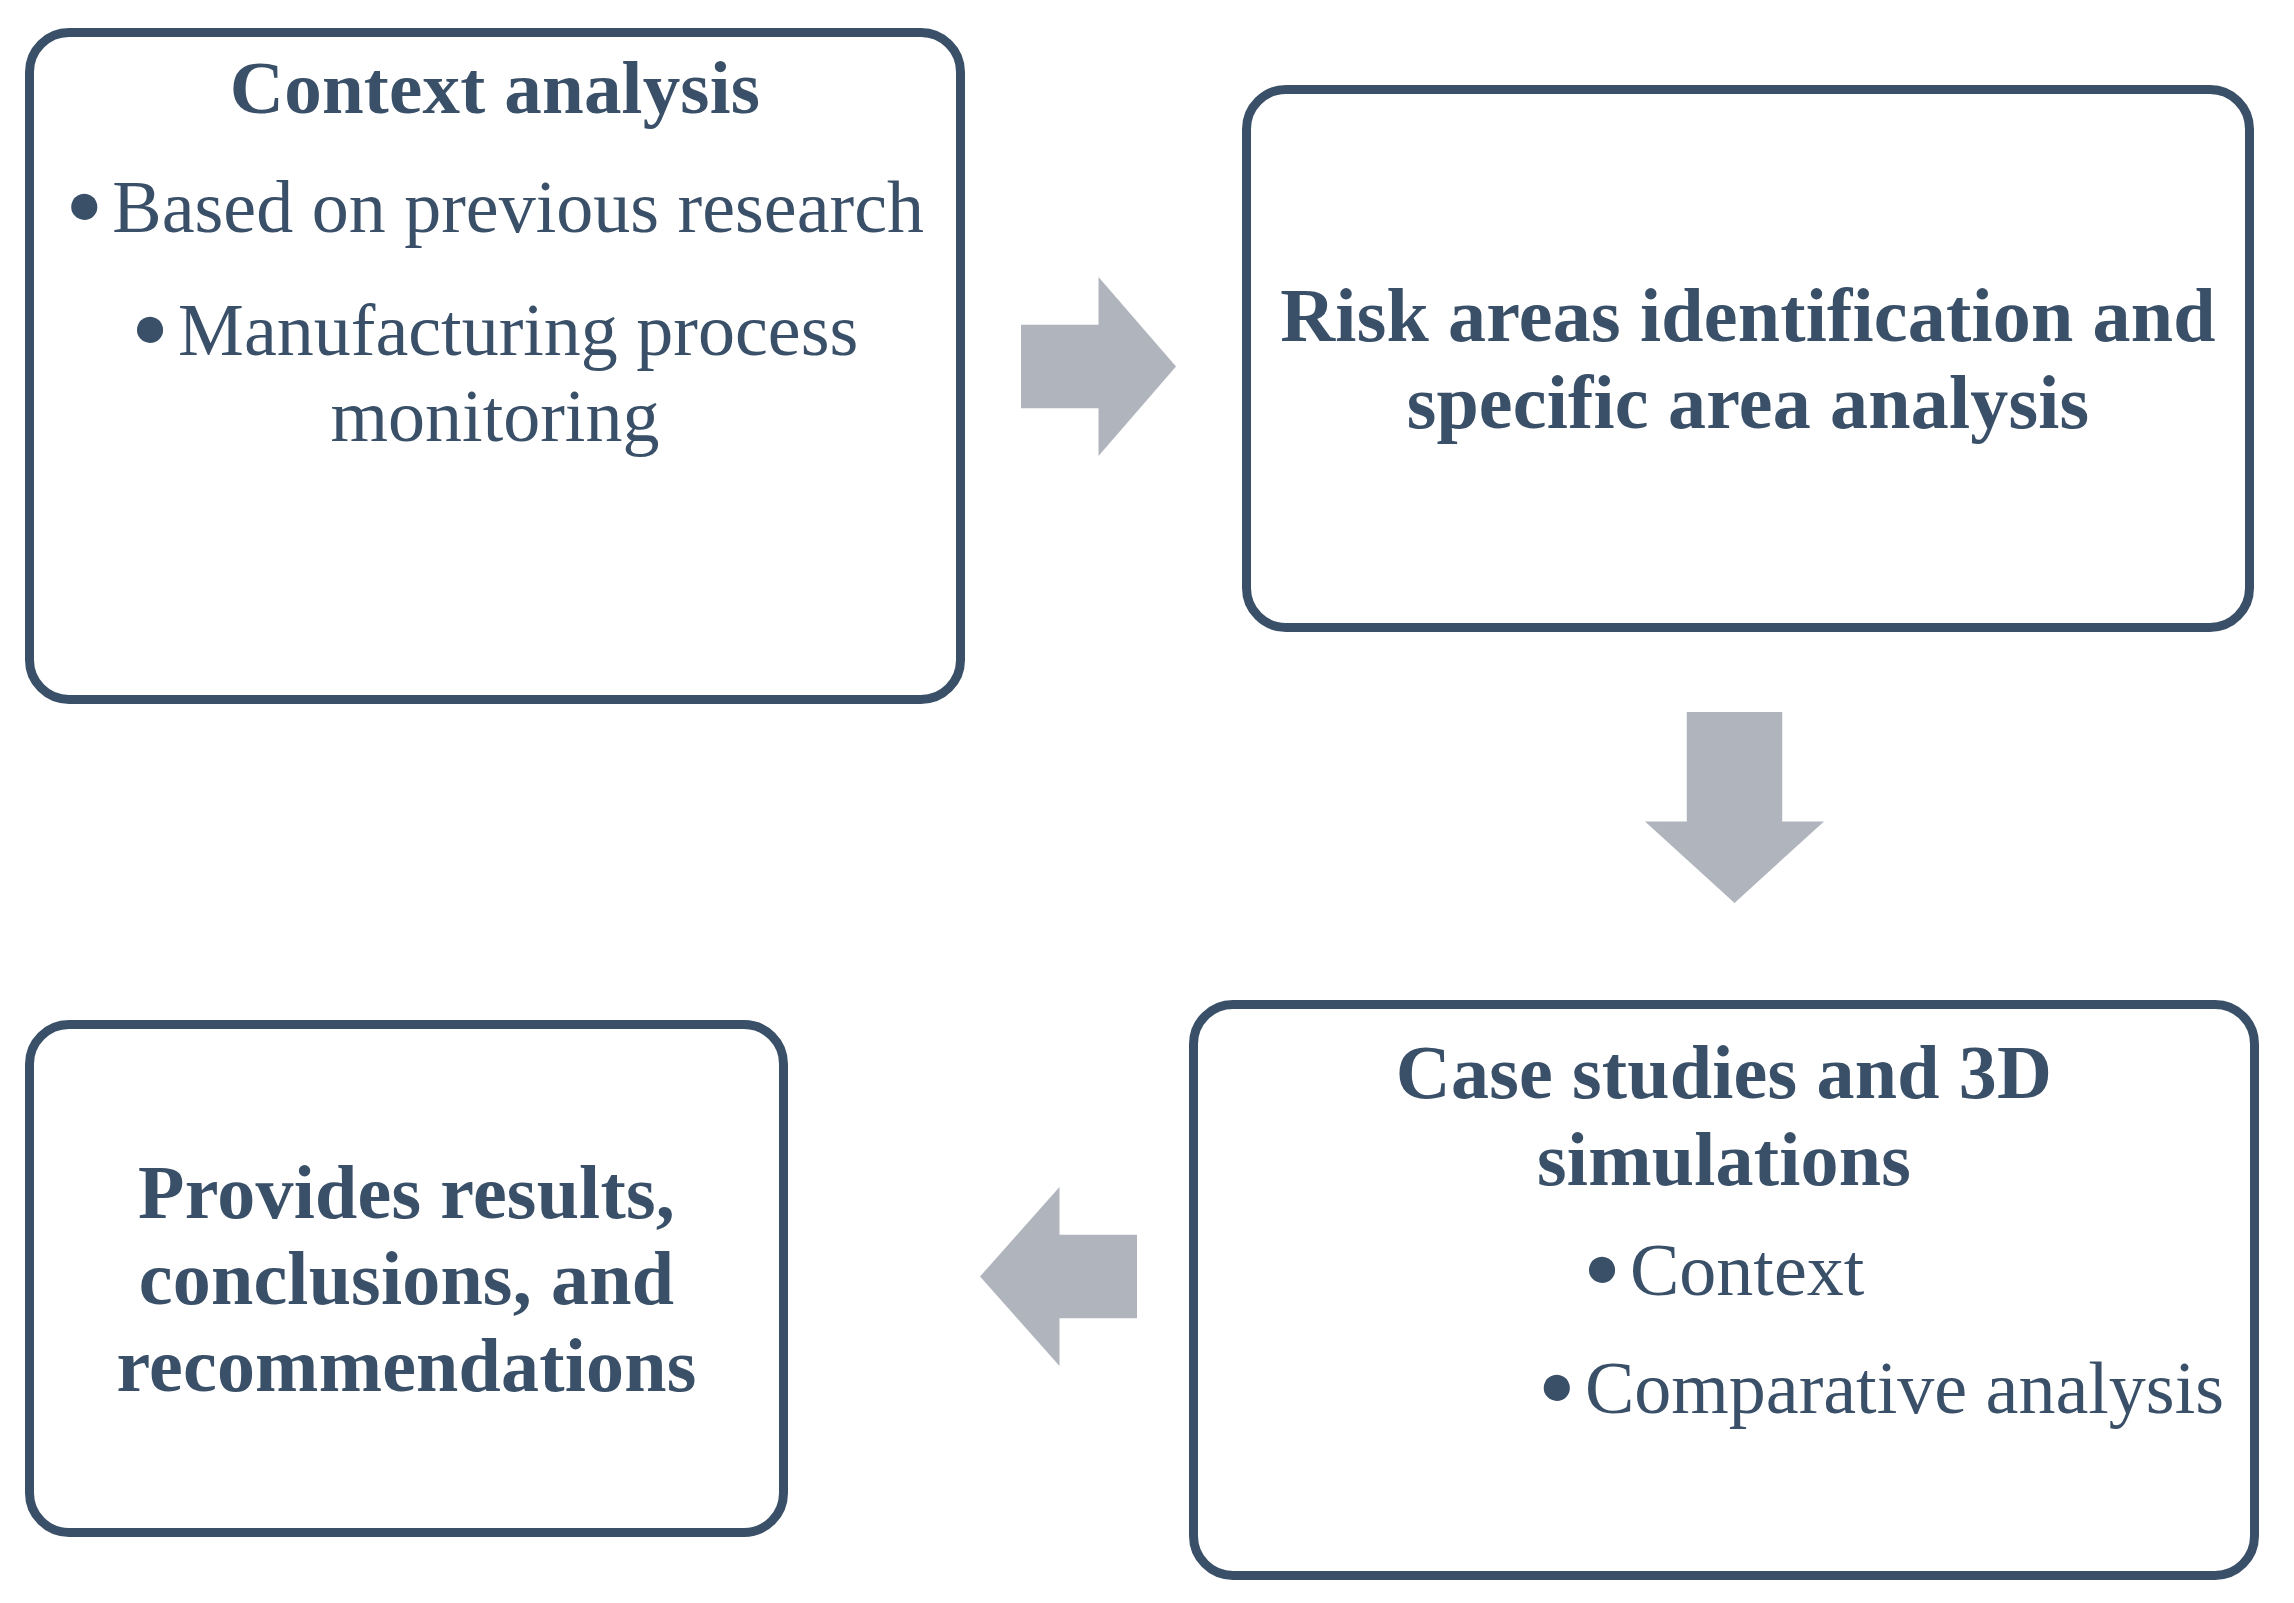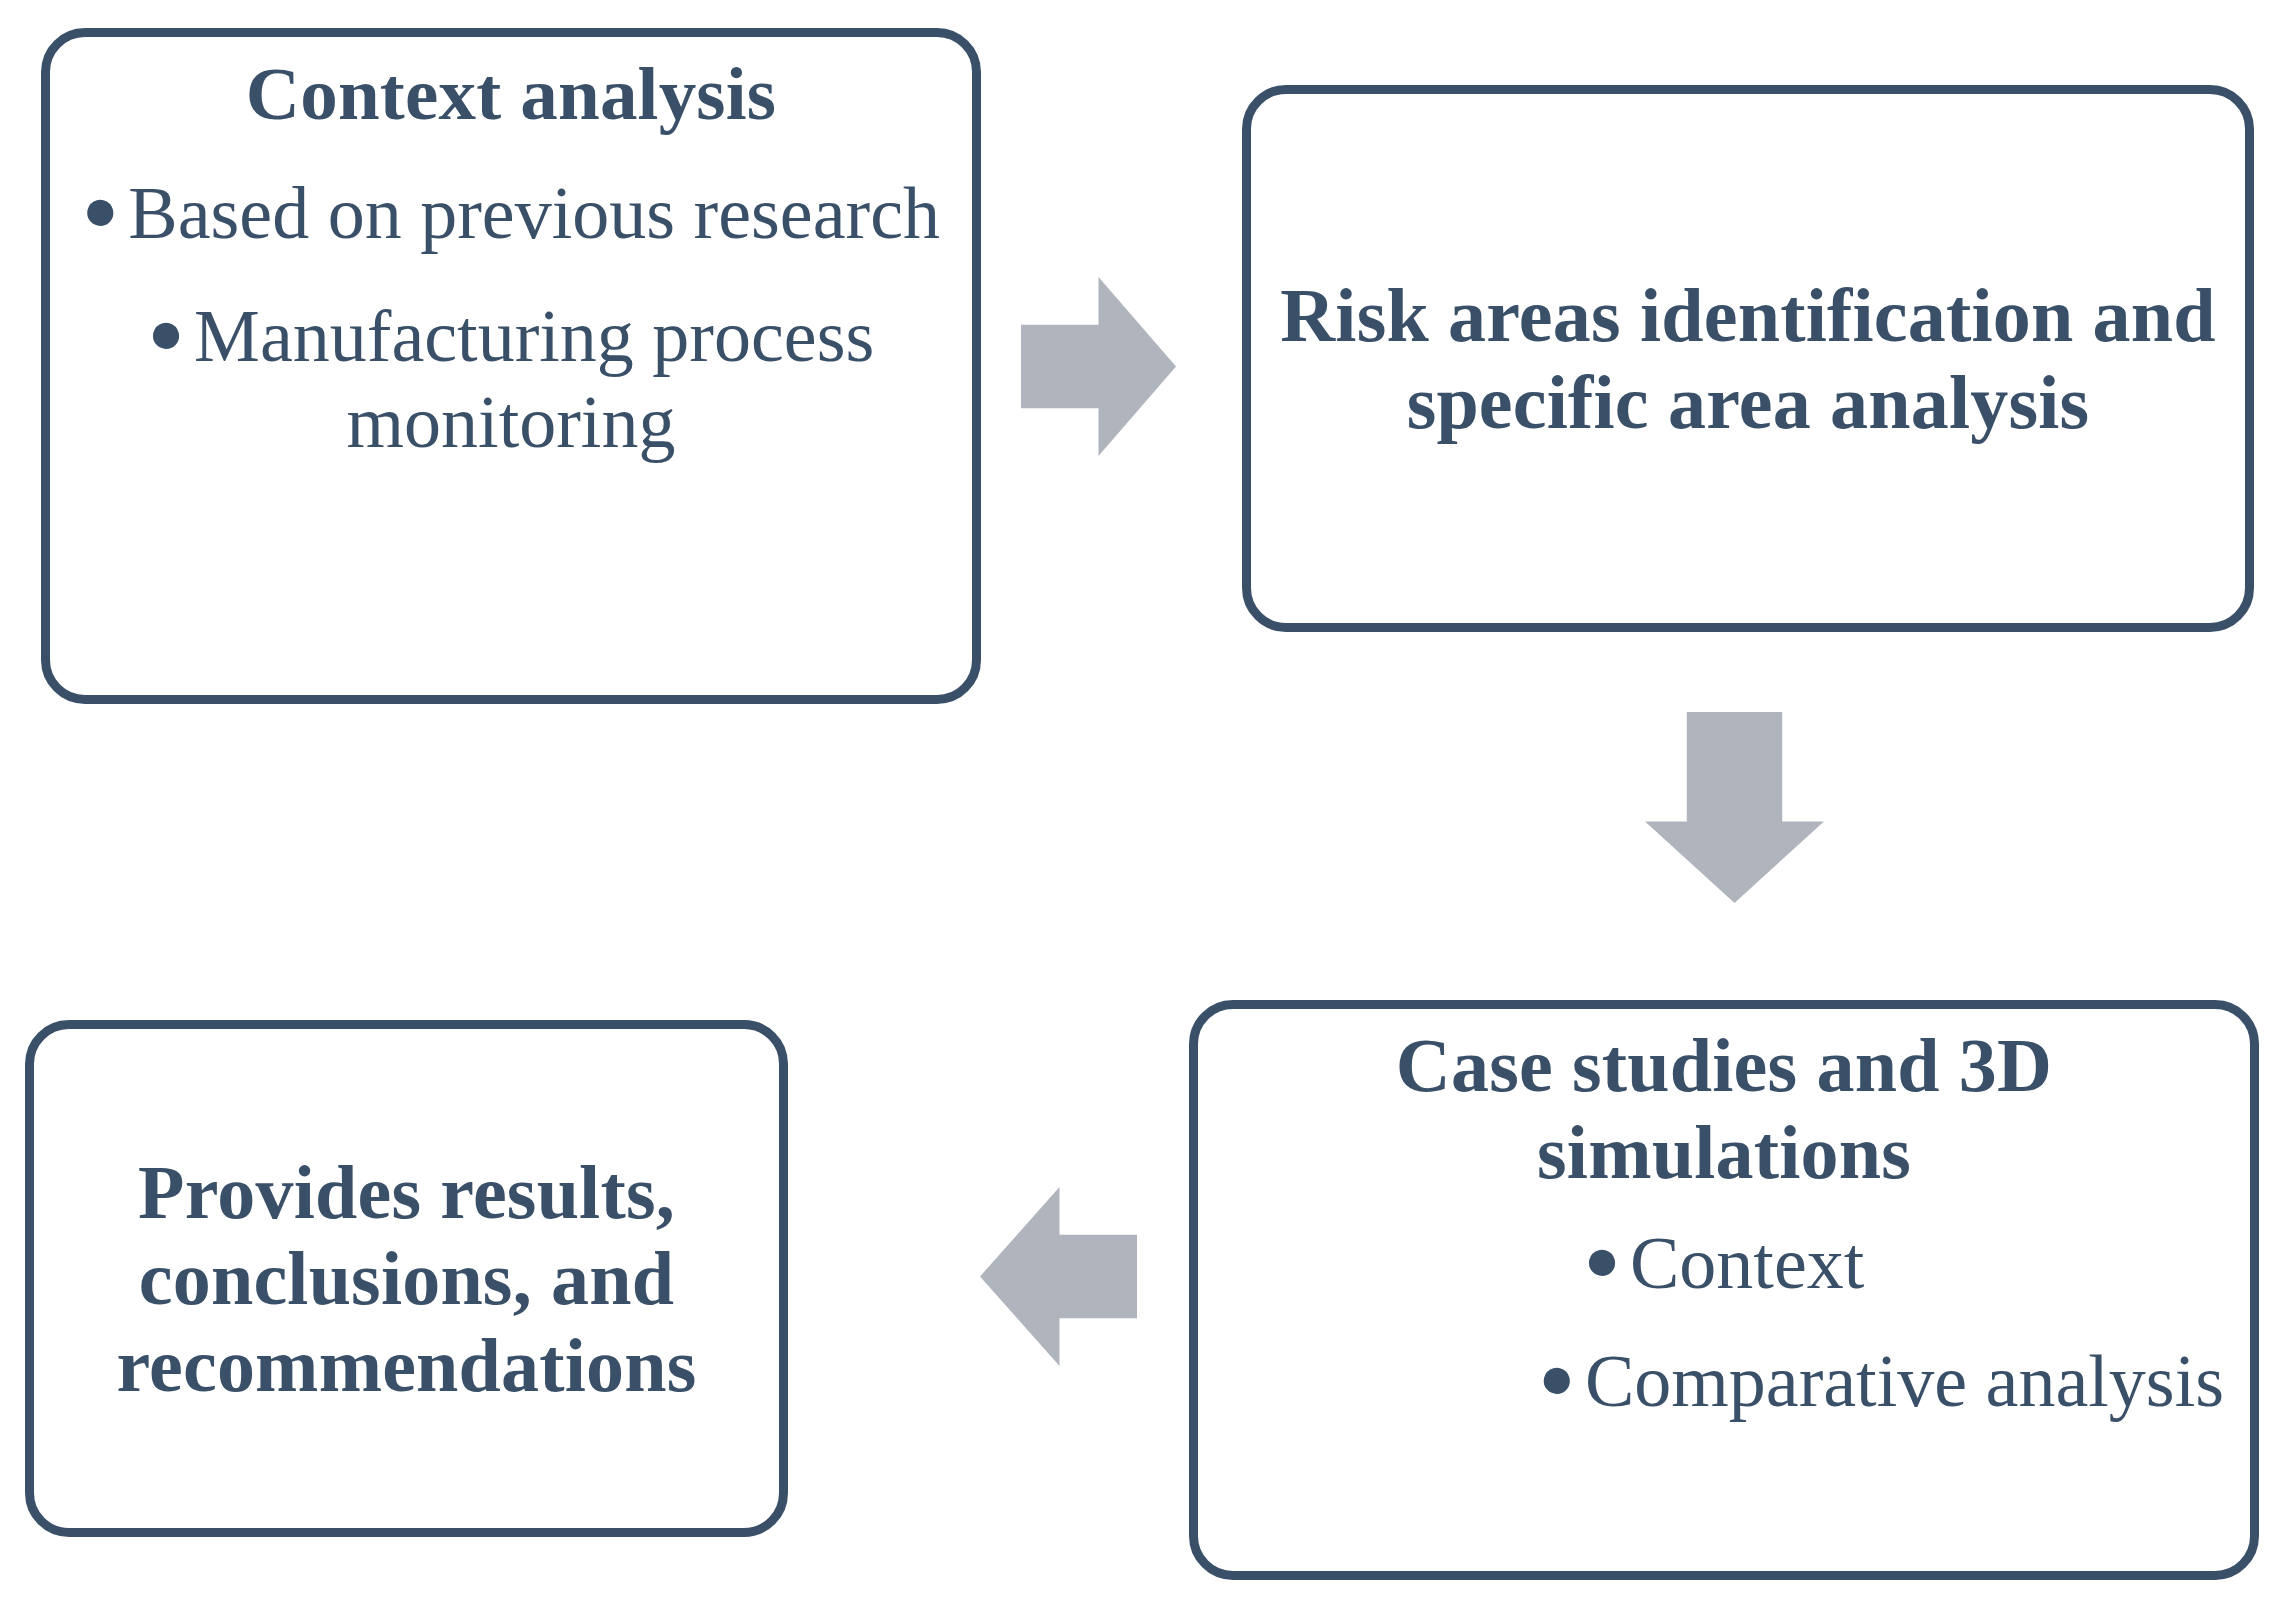--- a/index.html
+++ b/index.html
@@ -55,38 +55,37 @@
     font-size: 0.82em;
     vertical-align: 0.13em;
     margin-right: 0.16em;
   }
 
   
   #node-context {
     left: 25px;  top: 28px;
     width: 940px; height: 676px;
     justify-content: flex-start;
-    padding-top: 14px;
-    margin-left: 16px;
+    padding-top: 8px;
   }
   #node-context .node-title { font-size: 75px; margin-bottom: 34px; }
   #node-context .bullet-item { font-size: 74px; }
   #node-context .bullet-item + .bullet-item { margin-top: 38px; }
 
   #node-risk {
     left: 1242px; top: 85px;
     width: 1012px; height: 547px;
   }
   #node-risk .node-title { font-size: 76px; }
 
   #node-case {
     left: 1189px; top: 1000px;
     width: 1070px; height: 580px;
     justify-content: flex-start;
-    padding-top: 13px;
+    padding-top: 20px;
   }
   #node-case .node-title { font-size: 76px; margin-bottom: 26px; }
   #node-case .bullet-item { font-size: 74px; }
   #node-case .bullet-item + .bullet-item { margin-top: 32px; text-align: right; }
 
   #node-results {
     left: 25px; top: 1020px;
     width: 763px; height: 517px;
   }
   #node-results .node-title { font-size: 76px; }

